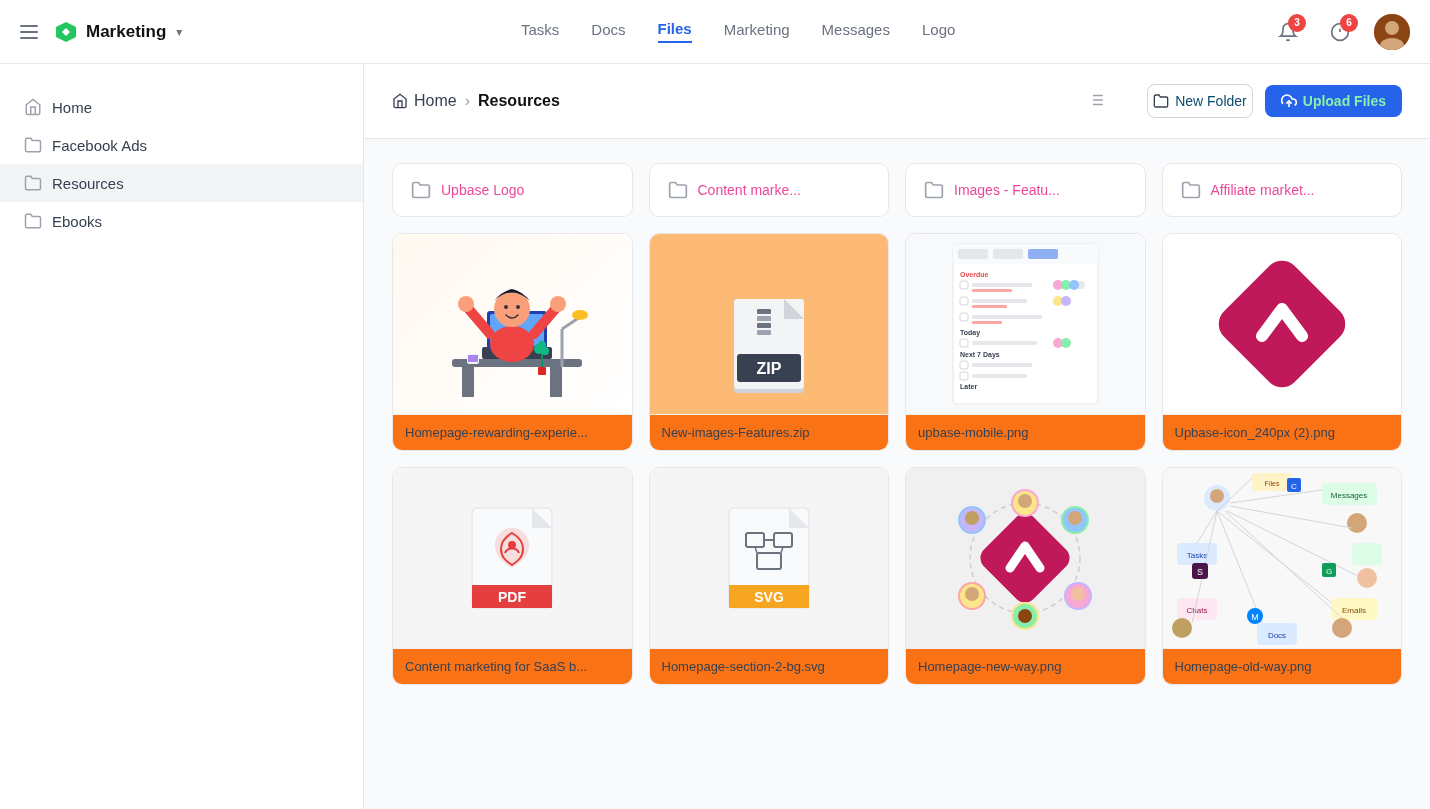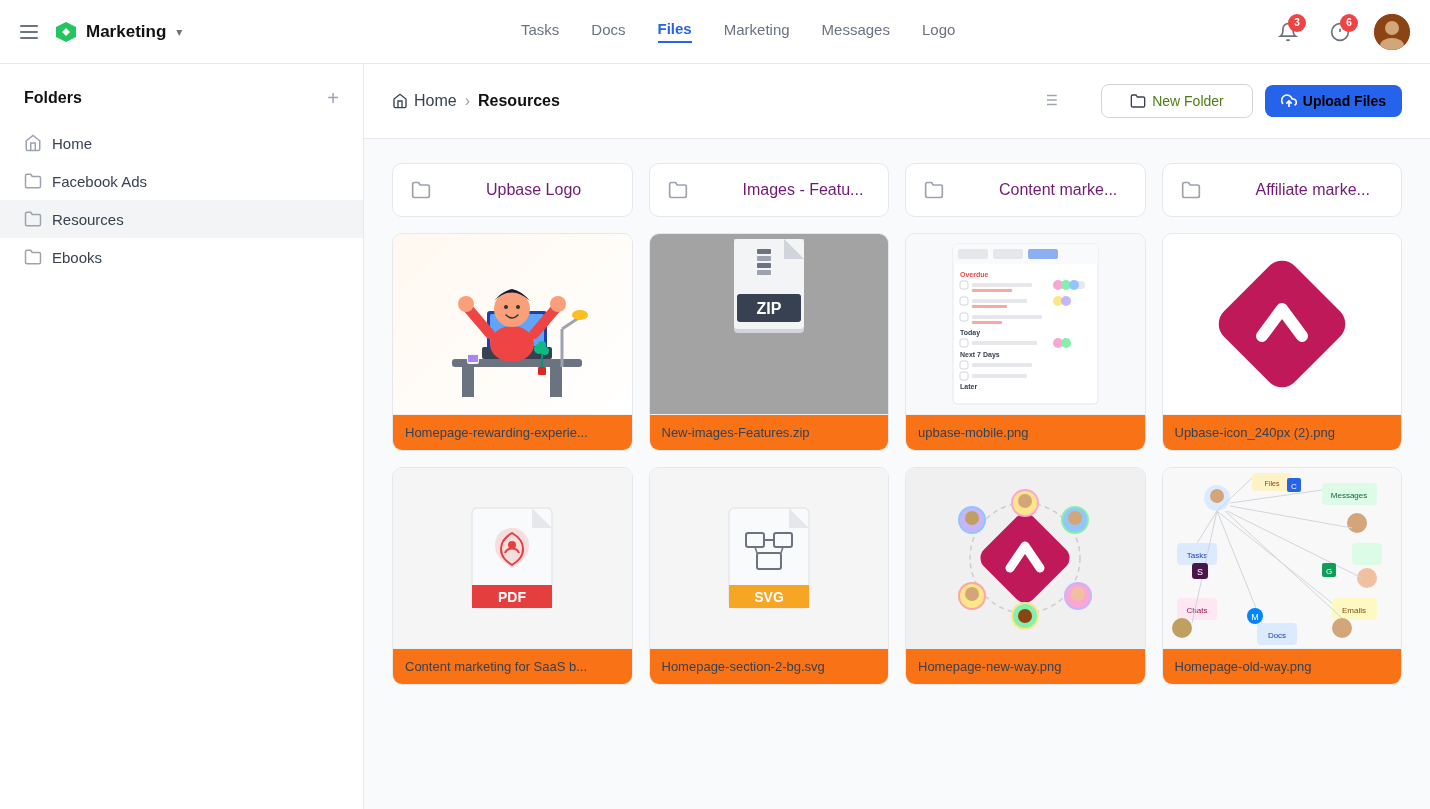--- a/index.html
+++ b/index.html
@@ -37,28 +37,28 @@
 
     
     .content { flex: 1; overflow-y: auto; padding: 0; background: #f9fafb; }
     .content-header { display: flex; align-items: center; justify-content: space-between; padding: 20px 28px; background: #fff; border-bottom: 1px solid #e5e7eb; }
     .breadcrumb { display: flex; align-items: center; gap: 8px; font-size: 16px; }
     .breadcrumb-home { color: #374151; cursor: pointer; display: flex; align-items: center; gap: 6px; }
     .breadcrumb-sep { color: #9ca3af; }
     .breadcrumb-current { font-weight: 600; color: #111; }
     .header-actions { display: flex; align-items: center; gap: 12px; }
     .btn-list-view { background: none; border: none; cursor: pointer; color: #9ca3af; padding: 6px; }
-    .btn-new-folder { display: flex; align-items: center; gap: 6px; padding: 8px 28px; border: 1.5px solid #d1d5db; border-radius: 8px; background: #fff; cursor: pointer; font-size: 14px; color: #4d7c0f; font-weight: 500; margin-left: 24px; }
-    .btn-upload { display: flex; align-items: center; gap: 6px; padding: 8px 16px; border: none; border-radius: 8px; background: #2563eb; cursor: pointer; font-size: 14px; color: #000000; font-weight: 600; }
+    .btn-new-folder { display: flex; align-items: center; gap: 6px; padding: 8px 5px; border: 1.5px solid #d1d5db; border-radius: 8px; background: #fff; cursor: pointer; font-size: 14px; color: #0c4a6e; font-weight: 500; margin-left: 24px; }
+    .btn-upload { display: flex; align-items: center; gap: 6px; padding: 8px 16px; border: none; border-radius: 8px; background: #2563eb; cursor: pointer; font-size: 14px; color: #86efac; font-weight: 600; }
 
     
     .files-grid { padding: 24px 28px; display: grid; grid-template-columns: repeat(4, 1fr); gap: 16px; }
     .grid-item { background: #fff; border: 1.5px solid #e5e7eb; border-radius: 10px; cursor: pointer; overflow: hidden; }
     .folder-item { display: flex; align-items: center; gap: 10px; padding: 16px 18px; }
-    .folder-item-name { font-size: 16px; color: #701a75; font-weight: 500; margin-left: 45px; }
+    .folder-item-name { font-size: 14px; color: #ec4899; font-weight: 500; }
     .file-item { display: flex; flex-direction: column; }
     .file-preview { height: 180px; background: #f3f4f6; display: flex; align-items: center; justify-content: center; overflow: hidden; }
     .file-name { padding: 10px 12px; font-size: 13px; color: #374151; font-weight: 400; border-top: 1px solid #f0f0f0; background: #f97316; }
     .upbase-icon-preview { background: #fff; }
 
     
     .screenshot-preview { background: #fff; display: flex; align-items: center; justify-content: center; }
 
     
     .person-illustration { background: linear-gradient(135deg, #fff8f0 0%, #fff 100%); display: flex; align-items: center; justify-content: center; }
@@ -116,24 +116,20 @@
         <circle cx="18" cy="14" r="7" fill="#d2a679"></circle>
         <ellipse cx="18" cy="32" rx="12" ry="8" fill="#d2a679"></ellipse>
       </svg>
     </div>
   </div>
 </nav>
 
 <div class="main-layout">
 
   <aside class="sidebar">
-    <div class="sidebar-header">
-      <span class="sidebar-title">Folders</span>
-      <span class="sidebar-add">+</span>
-    </div>
     <div class="sidebar-item">
       <svg width="18" height="18" viewBox="0 0 24 24" fill="none" stroke="#9ca3af" stroke-width="2">
         <path d="M3 9l9-7 9 7v11a2 2 0 0 1-2 2H5a2 2 0 0 1-2-2z"></path>
         <polyline points="9 22 9 12 15 12 15 22"></polyline>
       </svg>
       <span>Home</span>
     </div>
     <div class="sidebar-item">
       <svg width="18" height="18" viewBox="0 0 24 24" fill="none" stroke="#9ca3af" stroke-width="2">
         <path d="M22 19a2 2 0 0 1-2 2H4a2 2 0 0 1-2-2V5a2 2 0 0 1 2-2h5l2 3h9a2 2 0 0 1 2 2z"></path>
@@ -202,35 +198,35 @@
         <svg width="20" height="20" viewBox="0 0 24 24" fill="none" stroke="#9ca3af" stroke-width="2">
           <path d="M22 19a2 2 0 0 1-2 2H4a2 2 0 0 1-2-2V5a2 2 0 0 1 2-2h5l2 3h9a2 2 0 0 1 2 2z"></path>
         </svg>
         <span class="folder-item-name">Upbase Logo</span>
       </div>
 
       <div class="grid-item folder-item">
         <svg width="20" height="20" viewBox="0 0 24 24" fill="none" stroke="#9ca3af" stroke-width="2">
           <path d="M22 19a2 2 0 0 1-2 2H4a2 2 0 0 1-2-2V5a2 2 0 0 1 2-2h5l2 3h9a2 2 0 0 1 2 2z"></path>
         </svg>
-        <span class="folder-item-name">Images - Featu...</span>
+        <span class="folder-item-name">Content marke...</span>
       </div>
 
       <div class="grid-item folder-item">
         <svg width="20" height="20" viewBox="0 0 24 24" fill="none" stroke="#9ca3af" stroke-width="2">
           <path d="M22 19a2 2 0 0 1-2 2H4a2 2 0 0 1-2-2V5a2 2 0 0 1 2-2h5l2 3h9a2 2 0 0 1 2 2z"></path>
         </svg>
-        <span class="folder-item-name">Content marke...</span>
+        <span class="folder-item-name">Images - Featu...</span>
       </div>
 
       <div class="grid-item folder-item">
         <svg width="20" height="20" viewBox="0 0 24 24" fill="none" stroke="#9ca3af" stroke-width="2">
           <path d="M22 19a2 2 0 0 1-2 2H4a2 2 0 0 1-2-2V5a2 2 0 0 1 2-2h5l2 3h9a2 2 0 0 1 2 2z"></path>
         </svg>
-        <span class="folder-item-name">Affiliate marke...</span>
+        <span class="folder-item-name">Affiliate market...</span>
       </div>
 
       <div class="grid-item file-item">
         <div class="file-preview person-illustration">
           <svg width="160" height="170" viewBox="0 0 160 170">
 
             <rect x="20" y="120" width="130" height="8" rx="3" fill="#6b7280"></rect>
             <rect x="30" y="128" width="12" height="30" fill="#6b7280"></rect>
             <rect x="118" y="128" width="12" height="30" fill="#6b7280"></rect>
 
@@ -266,21 +262,21 @@
             <circle cx="107" cy="110" r="5" fill="#10b981"></circle>
             <circle cx="113" cy="112" r="4" fill="#10b981"></circle>
             <circle cx="110" cy="106" r="4" fill="#10b981"></circle>
             <rect x="106" y="128" width="8" height="8" rx="1" fill="#dc2626"></rect>
           </svg>
         </div>
         <div class="file-name">Homepage-rewarding-experie...</div>
       </div>
 
       <div class="grid-item file-item">
-        <div class="file-preview" style="background:#a3a3a3; align-items:flex-start; justify-content:center; display:flex;">
+        <div class="file-preview" style="background:#fdba74; align-items:flex-end; justify-content:center; display:flex;">
           <svg width="100" height="120" viewBox="0 0 100 120">
 
             <rect x="15" y="5" width="70" height="90" rx="4" fill="#e5e7eb"></rect>
             <path d="M15 5 L15 95 Q15 99 19 99 L81 99 Q85 99 85 95 L85 5 Z" fill="#d1d5db"></path>
             <rect x="15" y="5" width="70" height="90" rx="4" fill="#f3f4f6"></rect>
 
             <path d="M65 5 L85 25 L65 25 Z" fill="#e5e7eb"></path>
             <path d="M65 5 L85 25 L65 25 Z" fill="#d1d5db"></path>
 
             <rect x="38" y="15" width="14" height="5" rx="1" fill="#6b7280"></rect>

